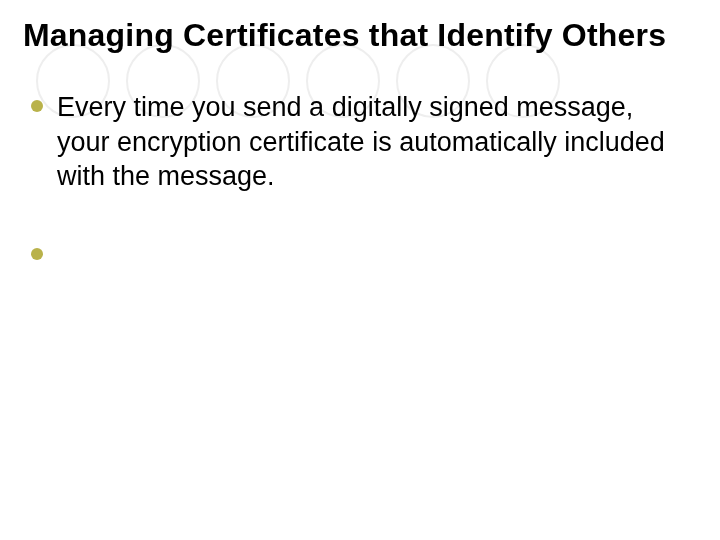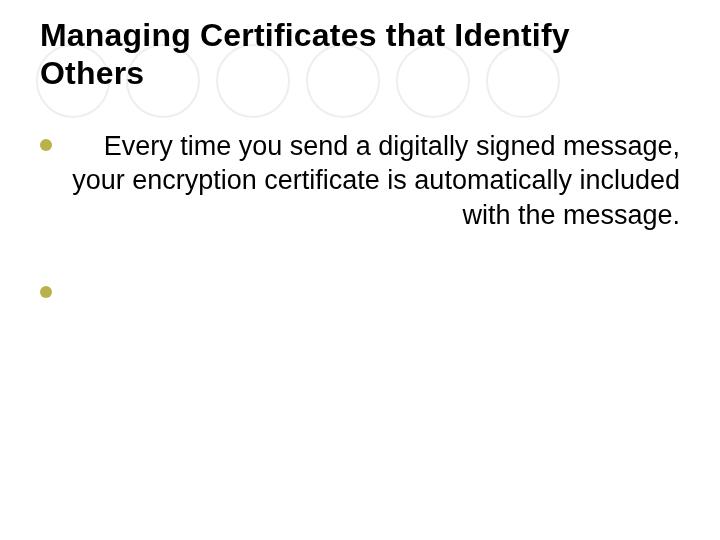--- a/index.html
+++ b/index.html
@@ -10,21 +10,21 @@
     background: #ffffff;
     font-family: Arial, Helvetica, sans-serif;
     color: #000000;
     overflow: hidden;
   }
   .slide {
     position: relative;
     width: 720px;
     height: 540px;
     box-sizing: border-box;
-    padding: 16px 40px 20px 40px;
+    padding: 16px 40px 20px 23px;
     border-radius: 15px;
   }
   .bg-circles {
     position: absolute;
     top: 44px;
     left: 36px;
     width: 660px;
     height: 80px;
     pointer-events: none;
     z-index: 0;
@@ -42,24 +42,23 @@
     z-index: 1;
     font-size: 32px;
     font-weight: bold;
     line-height: 1.2;
     margin: 0 0 36px 0;
     letter-spacing: 0.2px;
   }
   .bullets {
     position: relative;
     z-index: 1;
-    margin: 0;
+    margin: 8px;
     padding: 0;
     list-style: none;
-    text-align: right;
   }
   .bullets li {
     position: relative;
     font-size: 27px;
     line-height: 1.28;
     margin: 0 0 44px 0;
     padding-left: 26px;
   }
   .bullets li .dot {
     position: absolute;

